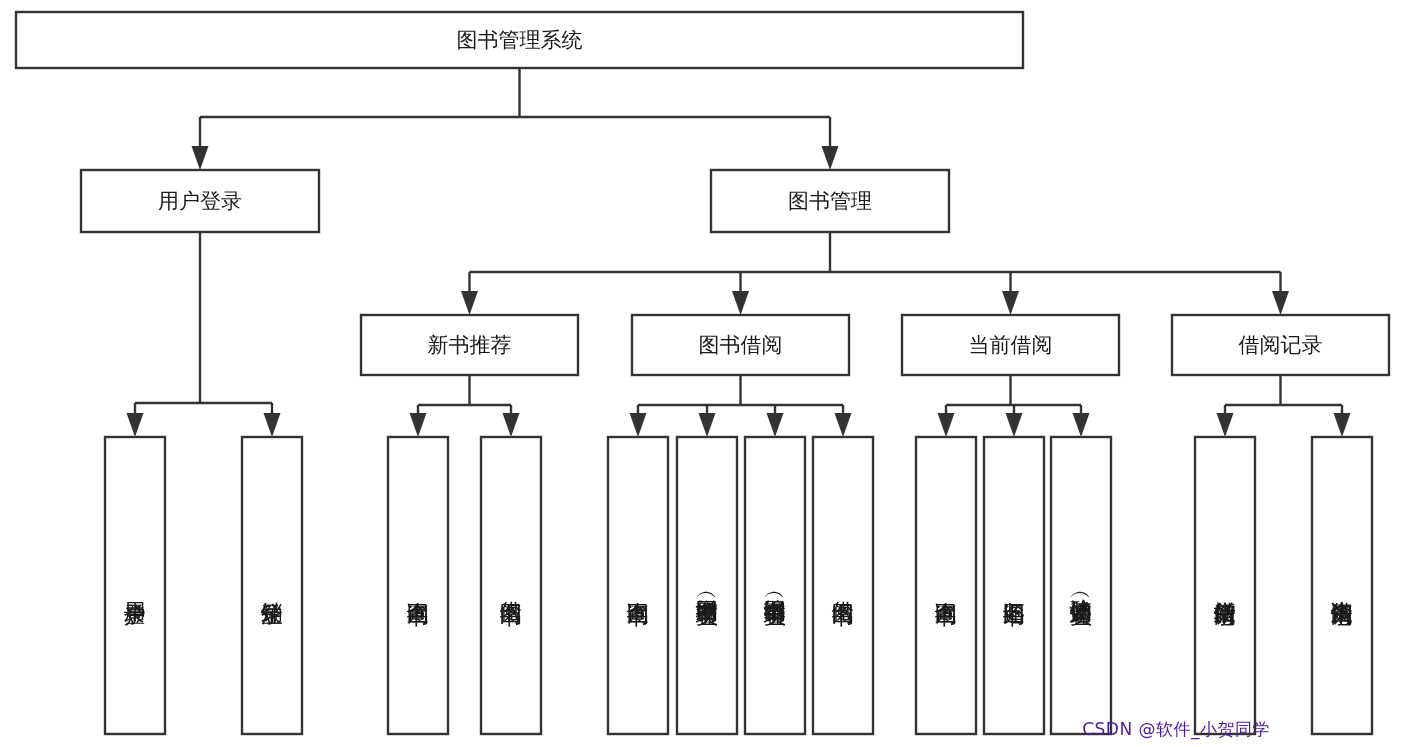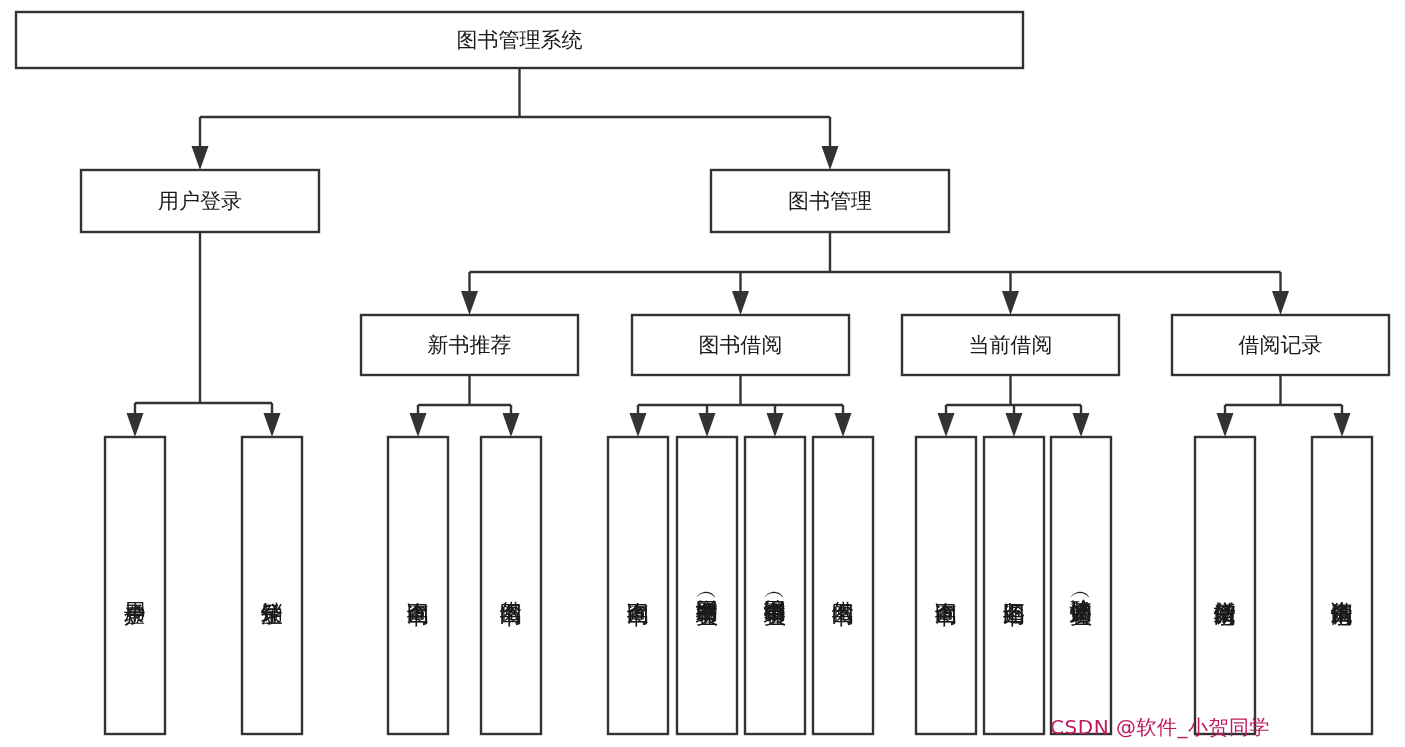--- a/index.html
+++ b/index.html
@@ -66,22 +66,22 @@
     letter-spacing: 1px;
     color: #1a1a1a;
     white-space: nowrap;
     text-align: center;
   }
   .watermark {
     position: absolute;
     right: 8px;
     bottom: 6px;
     font-family: "DejaVu Sans", "Liberation Sans", sans-serif;
-    font-size: 20px;
-    color: #be185d;
+    font-size: 17px;
+    color: #4c1d95;
     letter-spacing: 0.5px;
     white-space: nowrap;
     margin-left: 41px;
   }
 </style>
 </head>
 <body>
 
 <div id="diagram-root">
 

